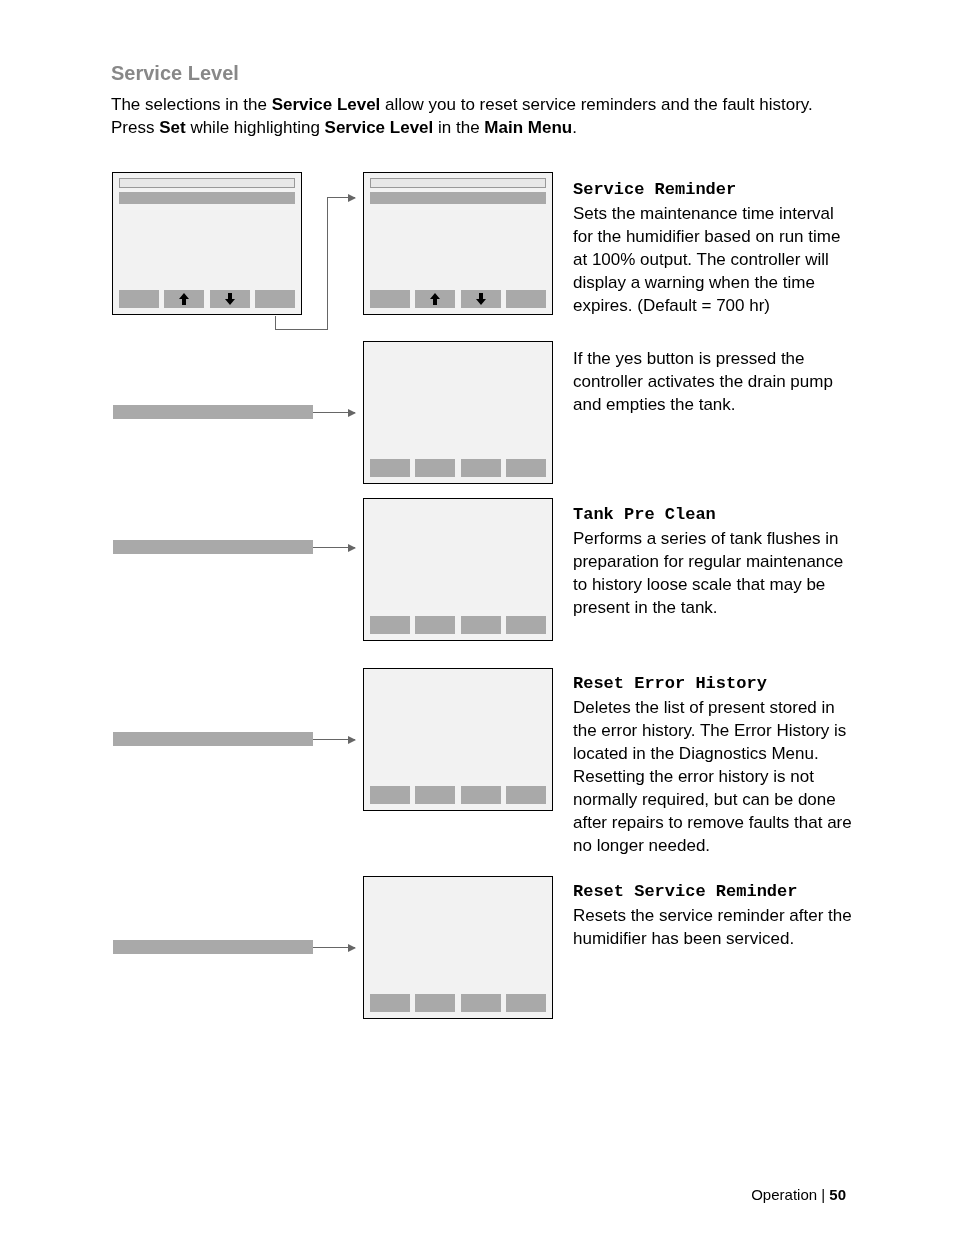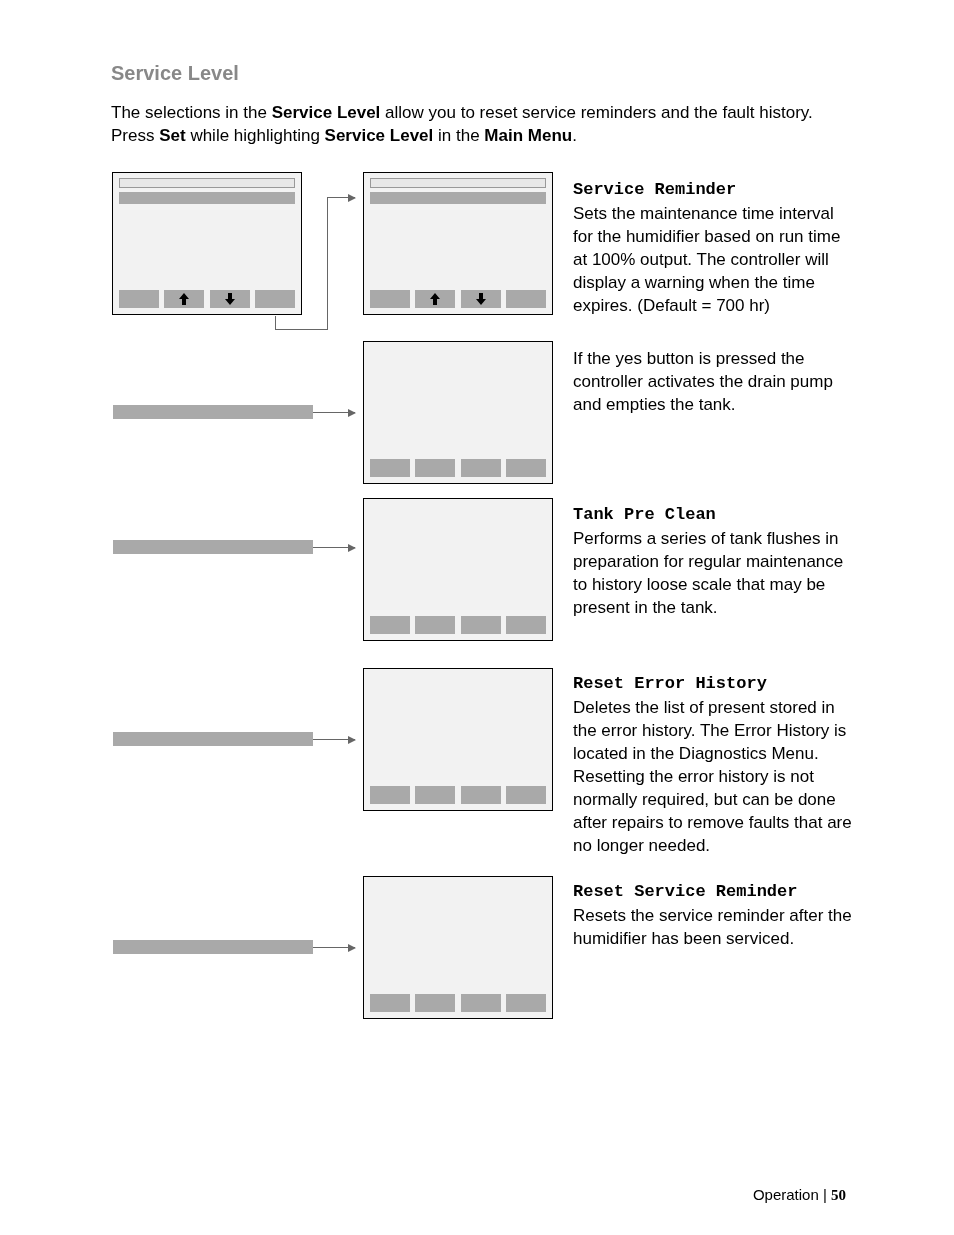--- a/index.html
+++ b/index.html
@@ -18,21 +18,21 @@
     left: 111px;
     top: 60px;
     font-size: 20px;
     font-weight: bold;
     color: #888;
     font-family: Arial, Helvetica, sans-serif;
   }
   .intro {
     position: absolute;
     left: 111px;
-    top: 102px;
+    top: 94px;
     width: 740px;
   }
   .intro .bold { font-weight: bold; font-family: Arial, sans-serif; }
   .screen {
     position: absolute;
     width: 190px;
     height: 143px;
     border: 1.5px solid #000;
     background: #f2f2f2;
   }
@@ -101,21 +101,21 @@
     width: 280px;
   }
   .desc .h { font-weight: bold; font-family: Liberation Mono, monospace; margin-bottom: 1px; }
   .desc .bold { font-weight: normal; font-family: Arial, sans-serif; }
   .footer {
     position: absolute;
     right: 108px;
     bottom: 30px;
     font-size: 15px;
   }
-  .footer .pg { font-weight: bold; font-family: Liberation Serif, serif; }
+  .footer .pg { font-weight: bold; }
 </style>
 </head>
 <body>
 
 <h2 class="page-title">Service Level</h2>
 
 <p class="intro">
   <span>The selections in the </span><span class="bold">Service Level</span><span> allow you to reset service reminders and the fault history. Press </span><span class="bold">Set</span><span> while highlighting </span><span class="bold">Service Level</span><span> in the </span><span class="bold">Main Menu</span><span>.</span>
 </p>
 

